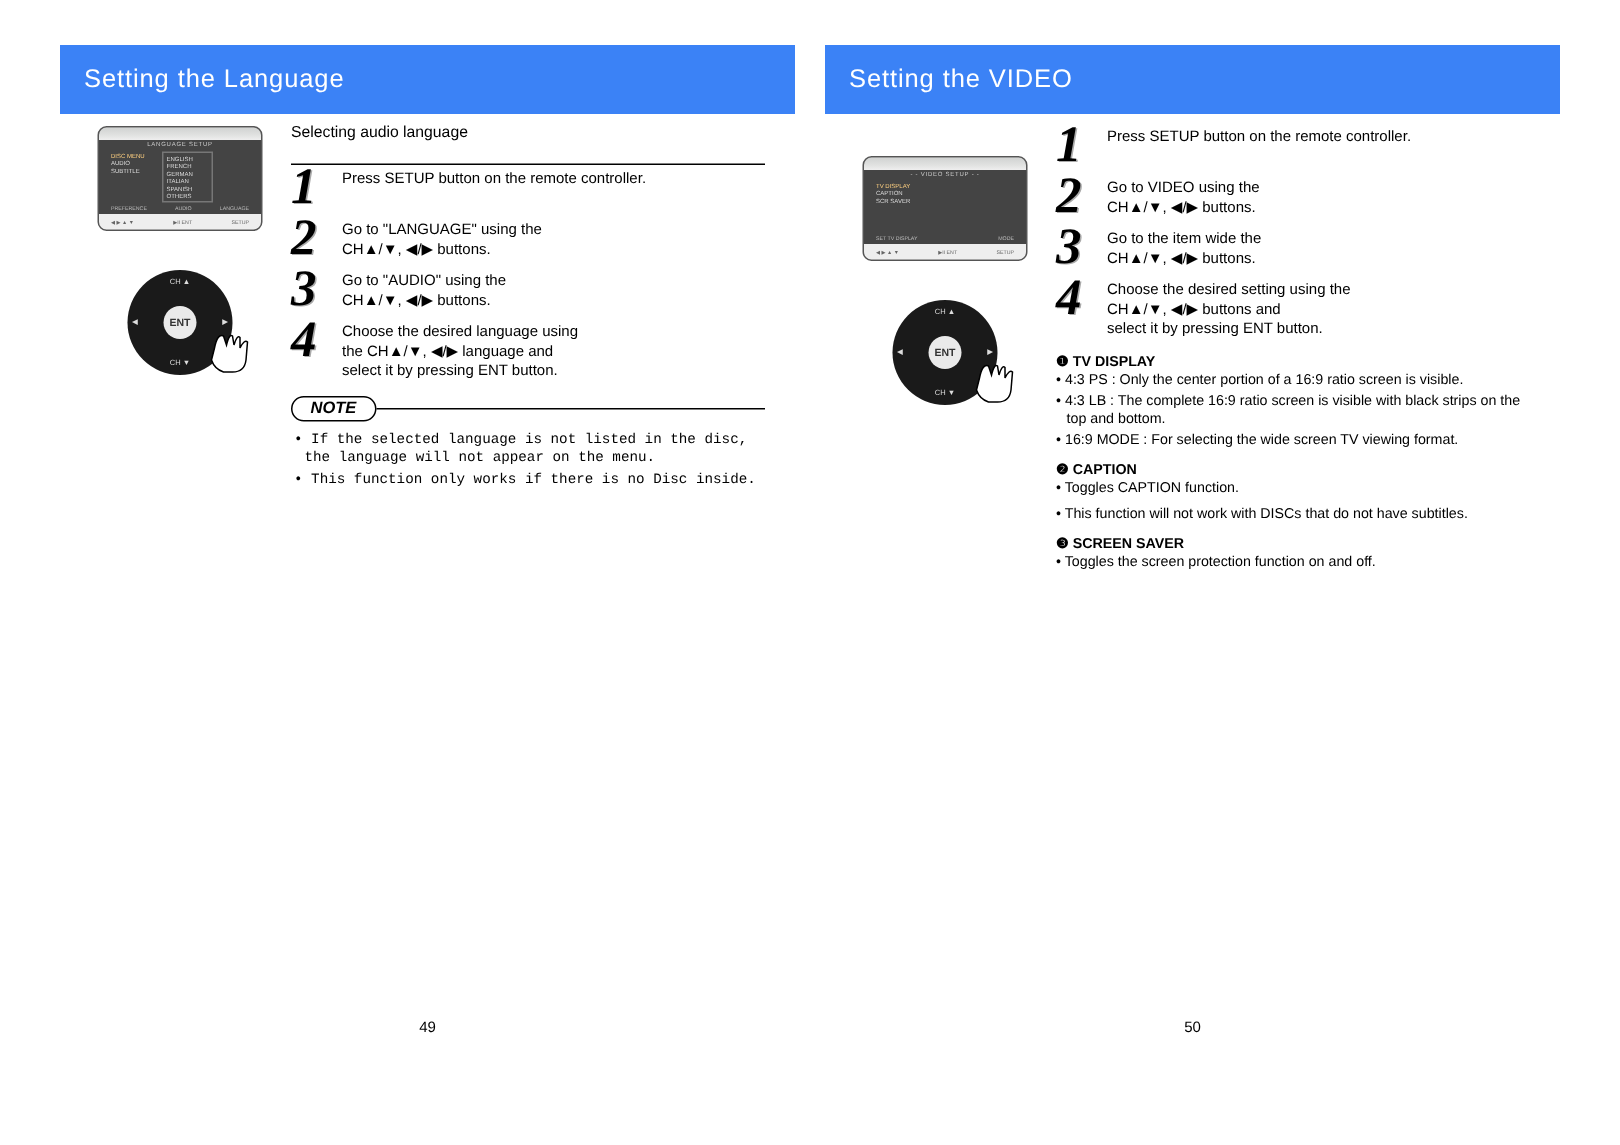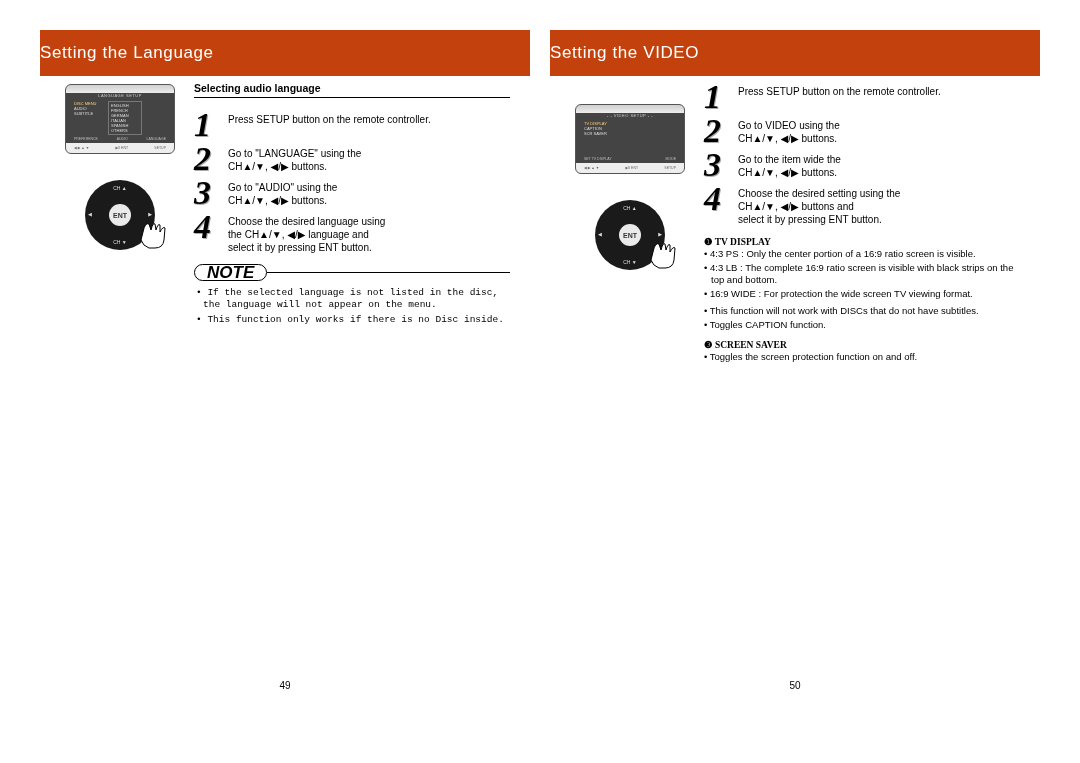--- a/index.html
+++ b/index.html
@@ -23,23 +23,24 @@
     position: relative;
     padding: 10px 20px 10px 20px;
     padding-top: 52px; 
   }
   .page:first-child { margin-right: 10px; }
   .page:last-child { margin-left: 10px; }
   .band {
     position: absolute;
     top: 0; left: 0; right: 0;
     height: 46px;
-    background: #c2410c;
+    background: #3b82f6;
     display: flex;
     align-items: center;
+    padding-left: 16px;
   }
   .band-title {
     color: #fff;
     font-size: 17px;
     letter-spacing: 0.6px;
     font-weight: 500;
   }
   .content {
     display: flex;
     gap: 14px;
@@ -108,25 +109,25 @@
   .hand { position:absolute; }
   .hand svg { width:40px; height:40px; }
   .hand1 { right:2px; top:40px; }
 
   .steps {
     flex: 1;
     font-size: 10px;
     line-height: 13px;
   }
   .sel-heading {
-    font-weight:bold;
+    font-weight:normal;
     font-size:10.5px;
     border-bottom:1px solid #000;
-    padding-bottom:2px;
-    margin-bottom:12px;
+    padding-bottom:14px;
+    margin-bottom:0;
   }
   .step-row {
     display:flex;
     gap:10px;
     margin-bottom:4px;
   }
   .step-num {
     flex:0 0 24px;
     font-family: "Times New Roman", serif;
     font-style: italic;
@@ -141,31 +142,31 @@
   .nowrap { white-space: nowrap; }
   .note-box {
     margin-top:10px;
     display:flex; align-items:center; gap:0;
   }
   .note-pill {
     border:1px solid #000;
     border-radius:10px 10px 10px 10px;
     padding:1px 12px;
     font-style:italic;
-    font-weight:bold; font-size:17px;
+    font-weight:bold; font-size:11px;
     background:#fff;
   }
   .note-line { flex:1; height:1px; background:#000; }
   .notes ul, .defs ul { list-style:none; padding:0; margin:6px 0 0 2px;font-family:Liberation Mono, monospace; }
   .notes li, .defs li {
     font-size:9.5px; line-height:12px; margin-bottom:3px;
     text-indent:-7px; padding-left:7px;
   }
   .notes li::before { content:"• "; }
-  .defs-h { font-weight:bold; font-size:9.5px; margin-top:8px;font-family:Liberation Serif, serif; }
+  .defs-h { font-weight:bold; font-size:9.5px; margin-top:8px; }
   .pgnum {
     position:absolute; bottom:32px; left:0; right:0;
     text-align:center; font-size:10px;
   }
   .defs { margin-top:10px; font-size:9.5px; line-height:12px; }
   .def-item-line { text-indent:-7px; padding-left:7px; margin-bottom:2px;}
 </style>
 </head>
 <body>
 
@@ -334,24 +335,25 @@
             <span>Choose the desired setting using the</span><br>
             <span>CH▲/▼, ◀/▶  buttons and</span><br>
             <span>select it by  pressing  ENT  button.</span>
           </div>
         </div>
 
         <div class="defs">
           <div class="defs-h">❶ TV DISPLAY</div>
           <div class="def-item-line">• <span>4:3 PS : Only the center portion of a 16:9 ratio screen is visible.</span></div>
           <div class="def-item-line">• <span>4:3 LB : The complete 16:9 ratio screen is visible with black strips on the top and bottom.</span></div>
-          <div class="def-item-line">• <span>16:9 WIDE : For protection the wide screen TV viewing format.</span></div>
-
+          <div class="def-item-line">• <span>16:9 MODE : For selecting the wide screen TV viewing format.</span></div>
+
+          <div class="defs-h">❷ CAPTION</div>
+          <div class="def-item-line">• <span>Toggles CAPTION function.</span></div>
           <div class="def-item-line" style="margin-top:5px;">• <span>This function will not work with DISCs that do not have subtitles.</span></div>
-          <div class="def-item-line">• <span>Toggles CAPTION function.</span></div>
 
           <div class="defs-h">❸ SCREEN SAVER</div>
           <div class="def-item-line">• <span>Toggles the screen protection function on and off.</span></div>
         </div>
 
       </div>
     </div>
 
     <div class="pgnum">50</div>
   </div>

